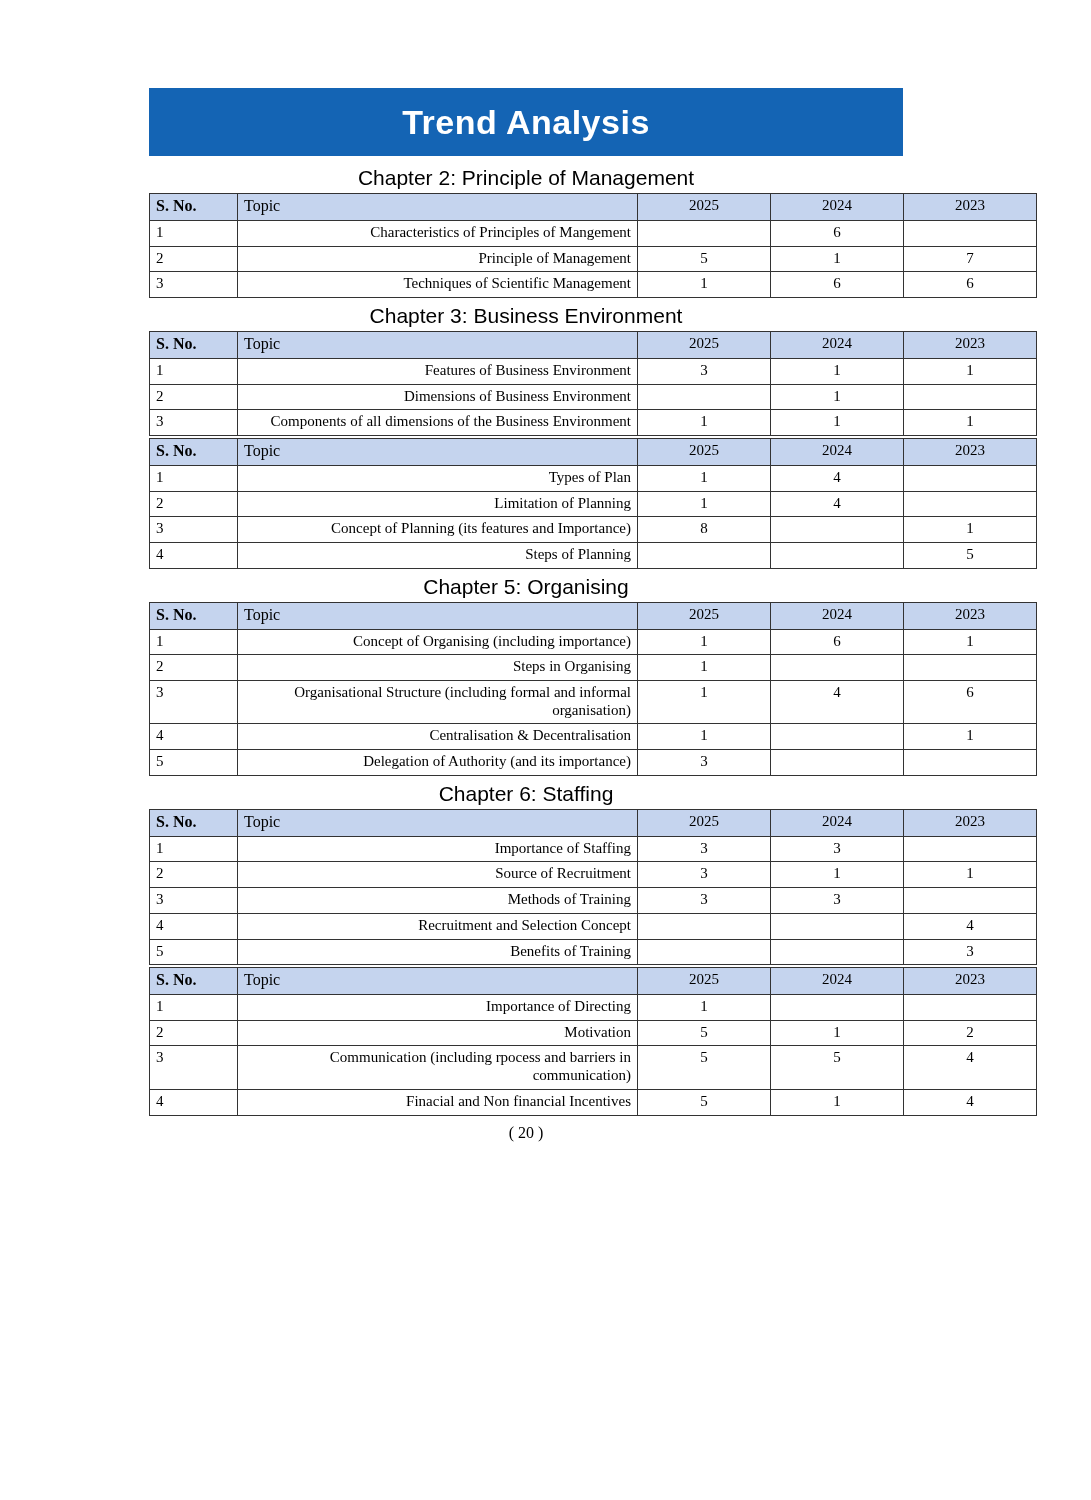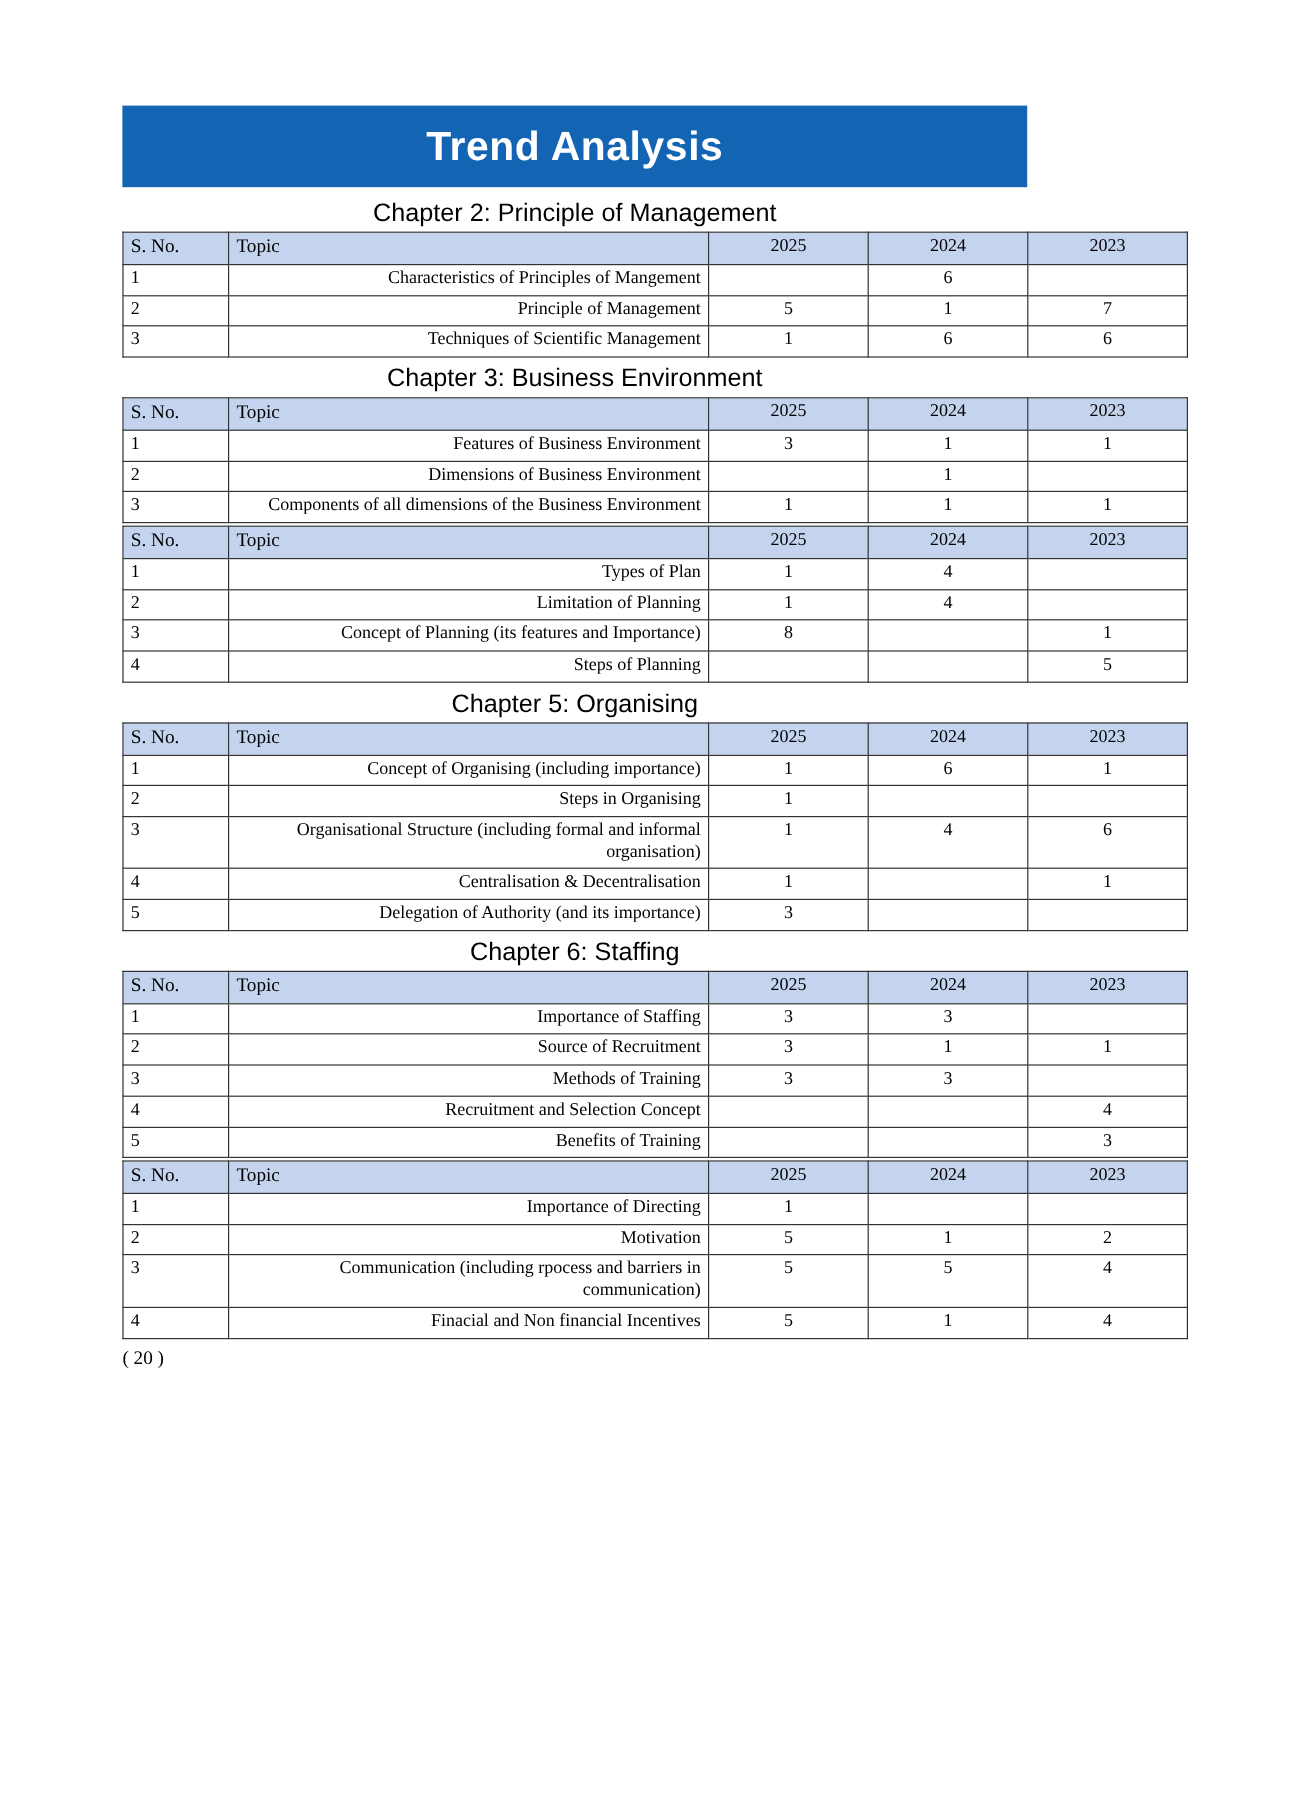--- a/index.html
+++ b/index.html
@@ -14,20 +14,21 @@
     color: #000;
     position: relative;
     overflow: hidden;
   }
   .page {
     width: 956px;
     height: 1500px;
     box-sizing: border-box;
     padding: 88px 100px 0 102px;
     position: relative;
+    margin-left: 47px;
   }
   .banner {
     background: #1464b4;
     color: #ffffff;
     height: 68px;
     display: flex;
     align-items: center;
     justify-content: center;
     margin-bottom: 10px;
   }
@@ -57,40 +58,40 @@
     font-family: "Liberation Serif", serif;
     padding: 3px 6px 4px 6px;
     line-height: 1.18;
     vertical-align: top;
   }
   table.trend thead th {
     background: #c5d4ee;
     font-weight: normal;
   }
   table.trend thead th.hd-sno {
-    font-weight: normal;
+    font-weight: bold;
     text-align: left;
     font-size: 16px;
   }
   table.trend thead th.hd-topic {
     text-align: left;
     font-size: 16px;
   }
   table.trend thead th.hd-year {
     text-align: center;
     font-size: 15px;
   }
   td.c-sno { text-align: left; }
   td.c-topic { text-align: right; }
   td.c-year { text-align: center; }
   col.col-sno   { width: 88px; }
   col.col-topic { width: 400px; }
   col.col-year  { width: 133px; }
   .page-number {
-    text-align: left;
+    text-align: center;
     font-family: "Liberation Serif", serif;
     font-size: 16px;
     margin-top: 8px;
   }
 </style>
 </head>
 <body>
 
 <div class="page">
 

